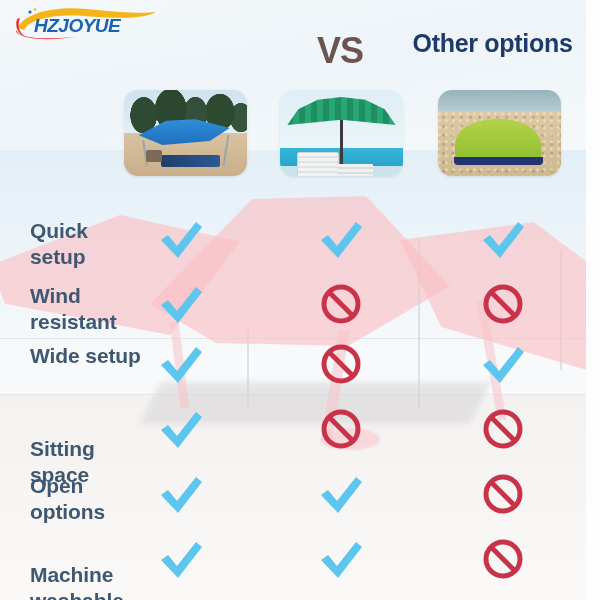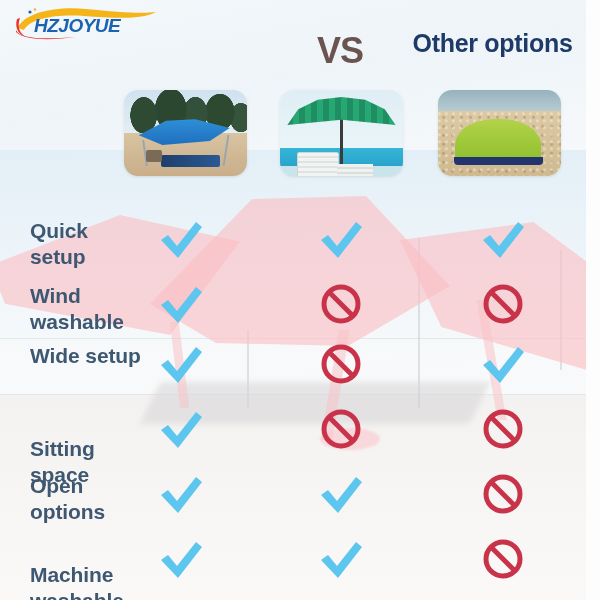--- a/index.html
+++ b/index.html
@@ -252,21 +252,21 @@
       <div class="cell" style="left: 318px; top: 216px;">
         <svg viewBox="0 0 46 46" aria-hidden="true">
           <path d="M3 24 L10 19 L19 30 L38 6 L44 11 L20 42 Z" fill="#5cc6ef"></path>
         </svg>
       </div>
       <div class="cell" style="left: 480px; top: 216px;">
         <svg viewBox="0 0 46 46" aria-hidden="true">
           <path d="M3 24 L10 19 L19 30 L38 6 L44 11 L20 42 Z" fill="#5cc6ef"></path>
         </svg>
       </div>
-      <div class="feat" style="top: 283px;">Wind washable</div>
+      <div class="feat" style="top: 283px;">Wind resistant</div>
       <div class="cell" style="left: 158px; top: 281px;">
         <svg viewBox="0 0 46 46" aria-hidden="true">
           <path d="M3 24 L10 19 L19 30 L38 6 L44 11 L20 42 Z" fill="#5cc6ef"></path>
         </svg>
       </div>
       <div class="cell" style="left: 318px; top: 281px;">
         <svg viewBox="0 0 46 46" aria-hidden="true">
           <circle cx="23" cy="23" r="17" fill="none" stroke="#c9334a" stroke-width="5"></circle>
           <line x1="11" y1="11" x2="35" y2="35" stroke="#c9334a" stroke-width="5" stroke-linecap="butt"></line>
         </svg>

